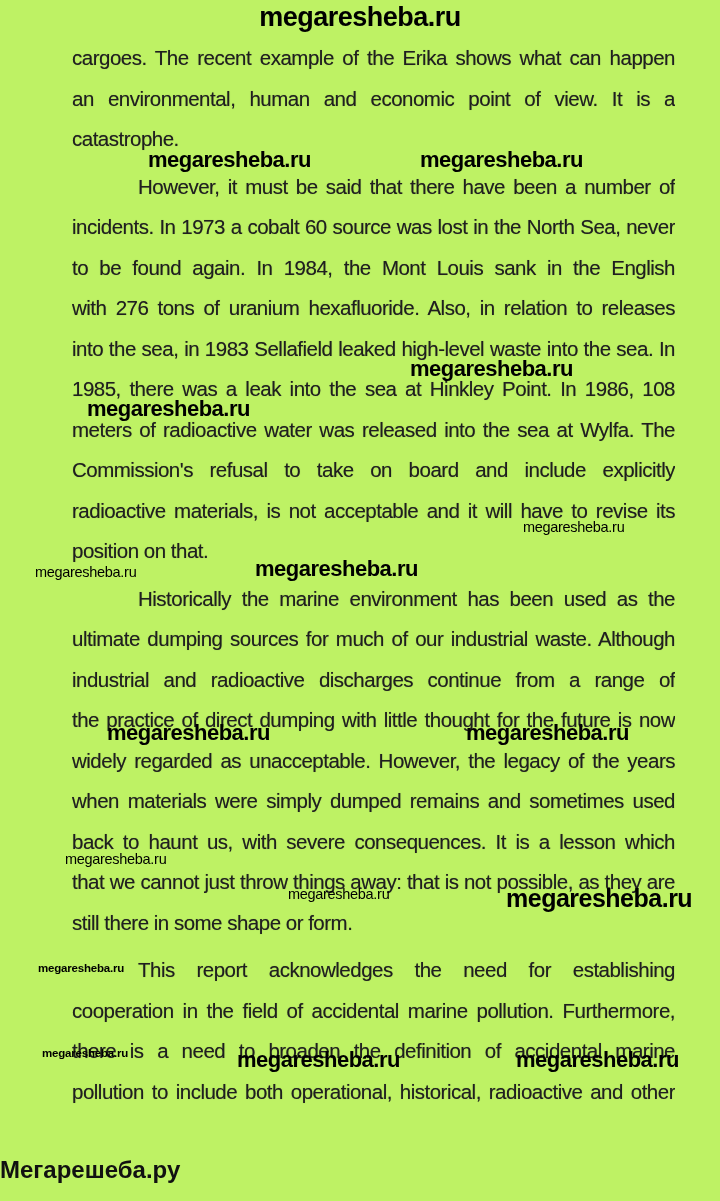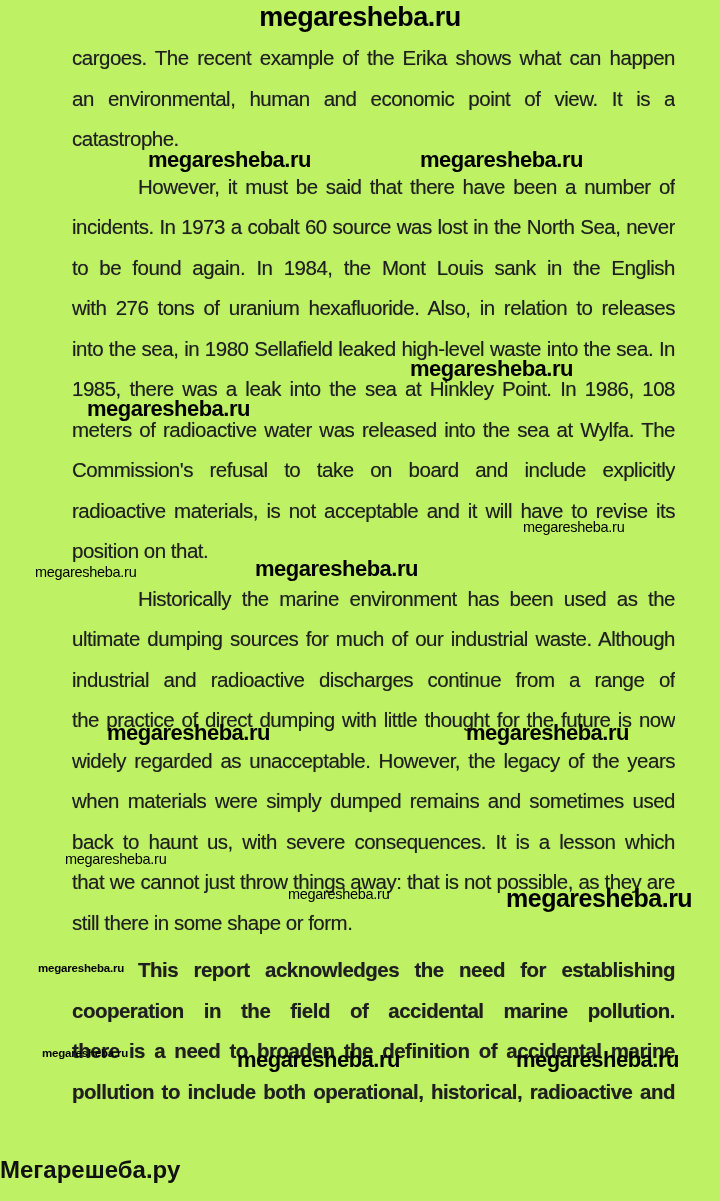--- a/index.html
+++ b/index.html
@@ -22,21 +22,21 @@
     left: 36px;
     right: 45px;
     top: 38px;
     color: #1f1f1f;
     font-size: 20.5px;
     letter-spacing: -0.5px;
     line-height: 40.5px;
     text-shadow: 0 0 0.7px rgba(40,40,40,0.55);
   }
   .paragraph { margin: 0 0 7px 0; }
-  .paragraph:last-child { margin-bottom: 0; font-weight: bold; }
+  .paragraph:last-child { margin-bottom: 0; }
   .line {
     text-align: justify;
     text-align-last: justify;
     white-space: normal;
     height: 40.5px;
     overflow: hidden;
     margin-left: 36px;
   }
   .line.last {
     text-align-last: left;
@@ -89,21 +89,21 @@
       <div class="paragraph">
         <div class="line">cargoes. The recent example of the Erika shows what can happen from</div>
         <div class="line">an environmental, human and economic point of view. It is a</div>
         <div class="line last">catastrophe.</div>
       </div>
       <div class="paragraph indent">
         <div class="line">However, it must be said that there have been a number of</div>
         <div class="line">incidents. In 1973 a cobalt 60 source was lost in the North Sea, never</div>
         <div class="line">to be found again. In 1984, the Mont Louis sank in the English Channel</div>
         <div class="line">with 276 tons of uranium hexafluoride. Also, in relation to releases</div>
-        <div class="line">into the sea, in 1980 Sellafield leaked high-level waste into the sea. In</div>
+        <div class="line">into the sea, in 1983 Sellafield leaked high-level waste into the sea. In</div>
         <div class="line">1985, there was a leak into the sea at Hinkley Point. In 1986, 108 cubic</div>
         <div class="line">meters of radioactive water was released into the sea at Wylfa. The</div>
         <div class="line">Commission's refusal to take on board and include explicitly</div>
         <div class="line">radioactive materials, is not acceptable and it will have to revise its</div>
         <div class="line last">position on that.</div>
       </div>
       <div class="paragraph indent">
         <div class="line">Historically the marine environment has been used as the</div>
         <div class="line">ultimate dumping sources for much of our industrial waste. Although</div>
         <div class="line">industrial and radioactive discharges continue from a range of sources,</div>

